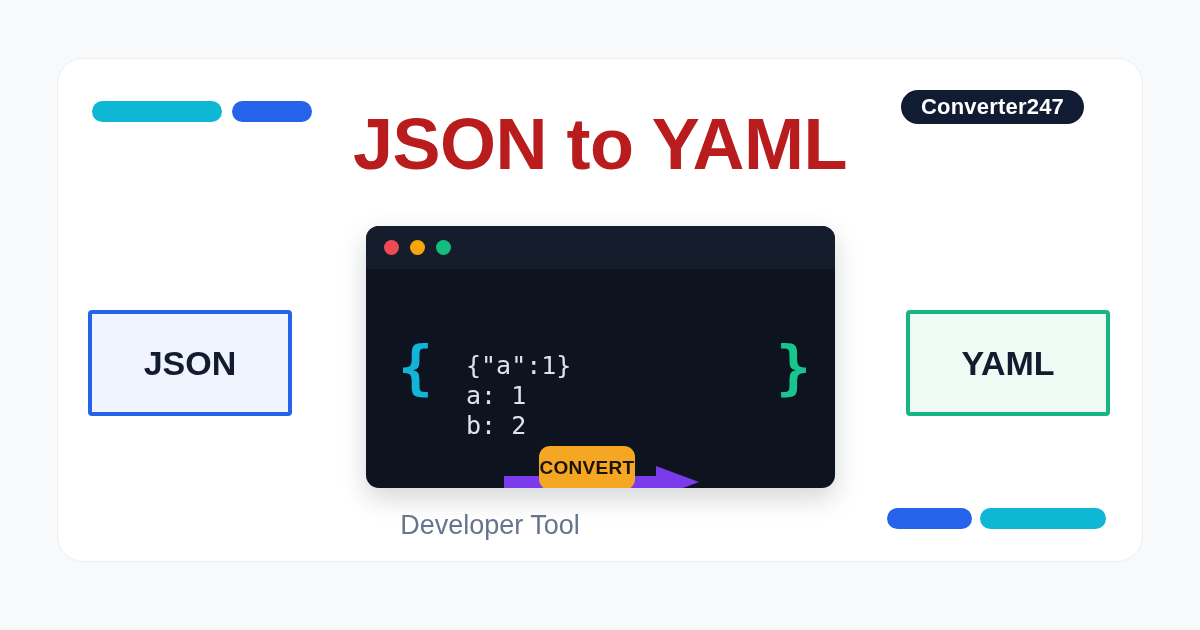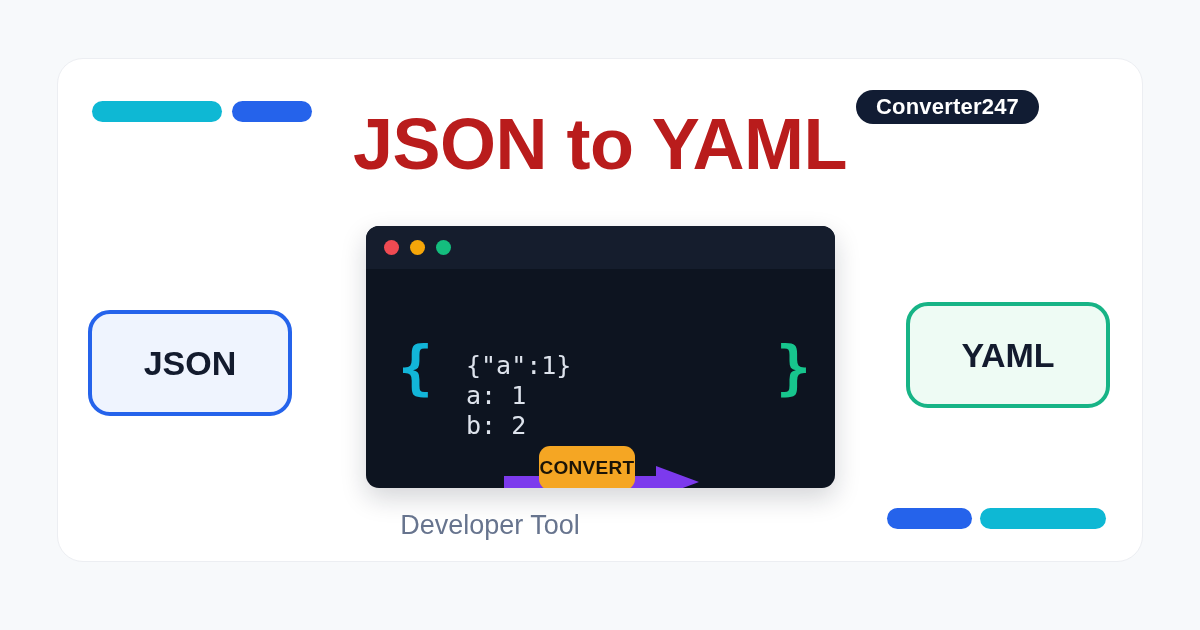--- a/index.html
+++ b/index.html
@@ -39,21 +39,21 @@
     border-radius: 999px;
   }
   .pill-tl-cyan { left: 92px;  top: 101px; width: 130px; height: 21px; background: #0eb8d4; }
   .pill-tl-blue { left: 232px; top: 101px; width: 80px;  height: 21px; background: #2563eb; }
   .pill-br-blue { left: 887px; top: 508px; width: 85px;  height: 21px; background: #2563eb; }
   .pill-br-cyan { left: 980px; top: 508px; width: 126px; height: 21px; background: #0eb8d4; }
 
   
   .brand-badge {
     position: absolute;
-    left: 856px;
+    left: 901px;
     top: 90px;
     height: 34px;
     padding: 0 20px;
     display: flex;
     align-items: center;
     justify-content: center;
     background: #111c33;
     color: #ffffff;
     border-radius: 999px;
     font-size: 22px;
@@ -74,38 +74,38 @@
     color: #b91c1c;
     letter-spacing: -0.5px;
     line-height: 1;
   }
 
   
   .format-chip {
     position: absolute;
     width: 204px;
     height: 106px;
-    border-radius: 22px;
+    border-radius: 4px;
     display: flex;
     align-items: center;
     justify-content: center;
     box-sizing: border-box;
     font-size: 34px;
     font-weight: bold;
     color: #131b2e;
   }
   .chip-json {
     left: 88px;
     top: 310px;
     background: #eff4fe;
     border: 4px solid #2563eb;
   }
   .chip-yaml {
     left: 906px;
-    top: 302px;
+    top: 310px;
     background: #eefbf4;
     border: 4px solid #17b486;
   }
 
   
   .code-window {
     position: absolute;
     left: 366px;
     top: 226px;
     width: 469px;

